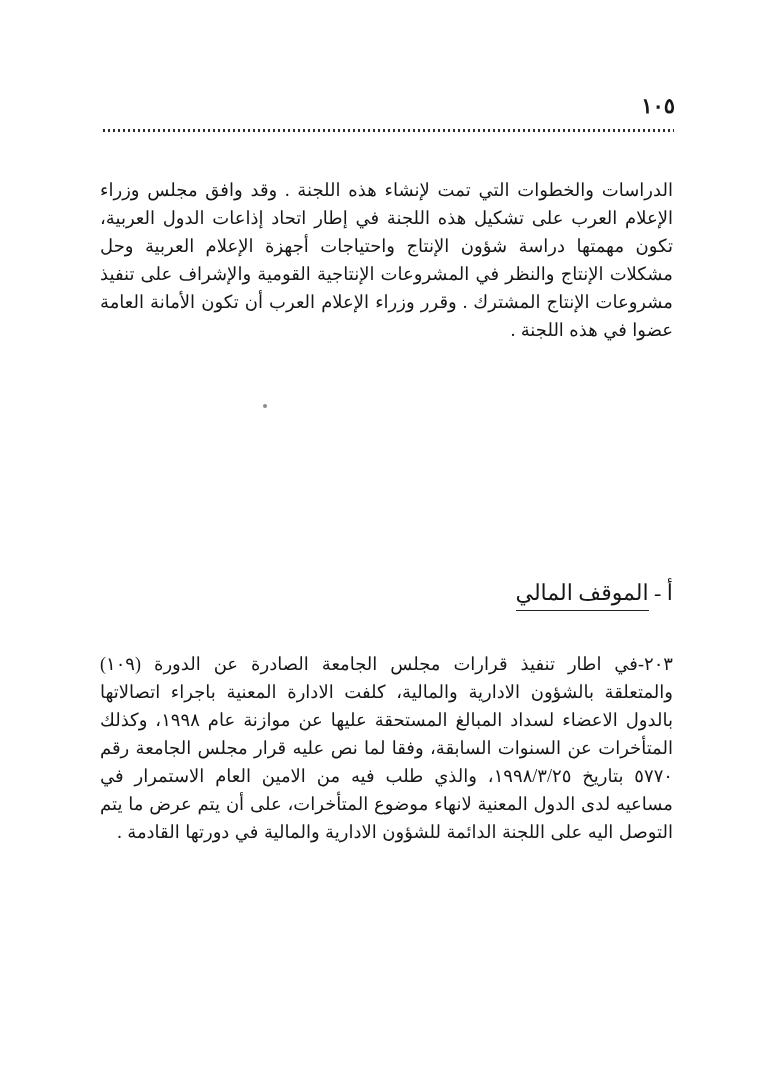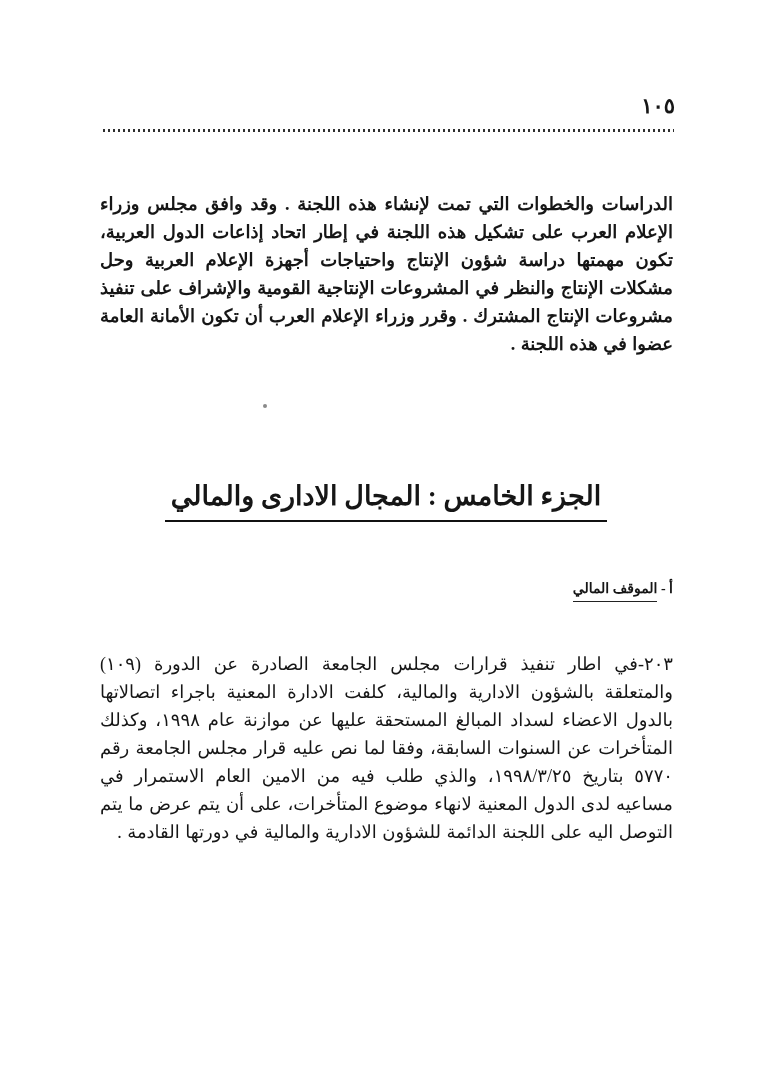--- a/index.html
+++ b/index.html
@@ -43,24 +43,23 @@
   }
   .para {
     direction: rtl;
     text-align: justify;
     font-size: 18px;
     line-height: 28px;
     word-spacing: 1px;
   }
   .intro {
     position: absolute;
-    top: 172px;
+    top: 158px;
     left: 100px;
     right: 99px;
-    font-weight: bold;
   }
   .speck {
     position: absolute;
     top: 404px;
     left: 263px;
     width: 4px;
     height: 4px;
     background: #8a8a8a;
     border-radius: 50%;
   }
@@ -78,22 +77,22 @@
     font-weight: 700;
     border-bottom: 2.5px solid #111111;
     padding: 0 6px 8px 6px;
     letter-spacing: 0.5px;
   }
   .subheading {
     position: absolute;
     top: 580px;
     right: 99px;
     direction: rtl;
-    font-size: 14px;
-    font-weight: 700;
+    font-size: 22px;
+    font-weight: 400;
   }
   .subheading .underlined {
     display: inline-block;
     border-bottom: 1.5px solid #222222;
     padding-bottom: 4px;
   }
   .item {
     position: absolute;
     top: 632px;
     left: 100px;
@@ -129,23 +128,20 @@
 <div class="page">
 
   <div class="page-number">١٠٥</div>
 
   <div class="rule-dotted top-rule"></div>
 
   <p class="para intro">الدراسات والخطوات التي تمت لإنشاء هذه اللجنة . وقد وافق مجلس وزراء الإعلام العرب على تشكيل هذه اللجنة في إطار اتحاد إذاعات الدول العربية، تكون مهمتها دراسة شؤون الإنتاج واحتياجات أجهزة الإعلام العربية وحل مشكلات الإنتاج والنظر في المشروعات الإنتاجية القومية والإشراف على تنفيذ مشروعات الإنتاج المشترك . وقرر وزراء الإعلام العرب أن تكون الأمانة العامة عضوا في هذه اللجنة .</p>
 
   <div class="speck"></div>
 
-  <div class="heading-wrap">
-    <span class="section-heading">الجزء الخامس :  المجال الادارى والمالي</span>
-  </div>
 
   <div class="subheading"><span>أ - </span><span class="underlined">الموقف المالي</span></div>
 
   <p class="para item"><span class="item-number">٢٠٣-</span><span>في اطار تنفيذ قرارات مجلس الجامعة الصادرة عن الدورة (١٠٩) والمتعلقة بالشؤون الادارية والمالية، كلفت الادارة المعنية باجراء اتصالاتها بالدول الاعضاء لسداد المبالغ المستحقة عليها عن موازنة عام ١٩٩٨، وكذلك المتأخرات عن السنوات السابقة، وفقا لما نص عليه قرار مجلس الجامعة رقم ٥٧٧٠ بتاريخ ١٩٩٨/٣/٢٥، والذي طلب فيه من الامين العام الاستمرار في مساعيه لدى الدول المعنية لانهاء موضوع المتأخرات، على أن يتم عرض ما يتم التوصل اليه على اللجنة الدائمة للشؤون الادارية والمالية في دورتها القادمة .</span></p>
 
   <div class="rule-dotted footer-rule"></div>
 
   <div class="footer-note">تقرير الأمين العام</div>
 
   <div class="footer-dashes">- ----</div>

